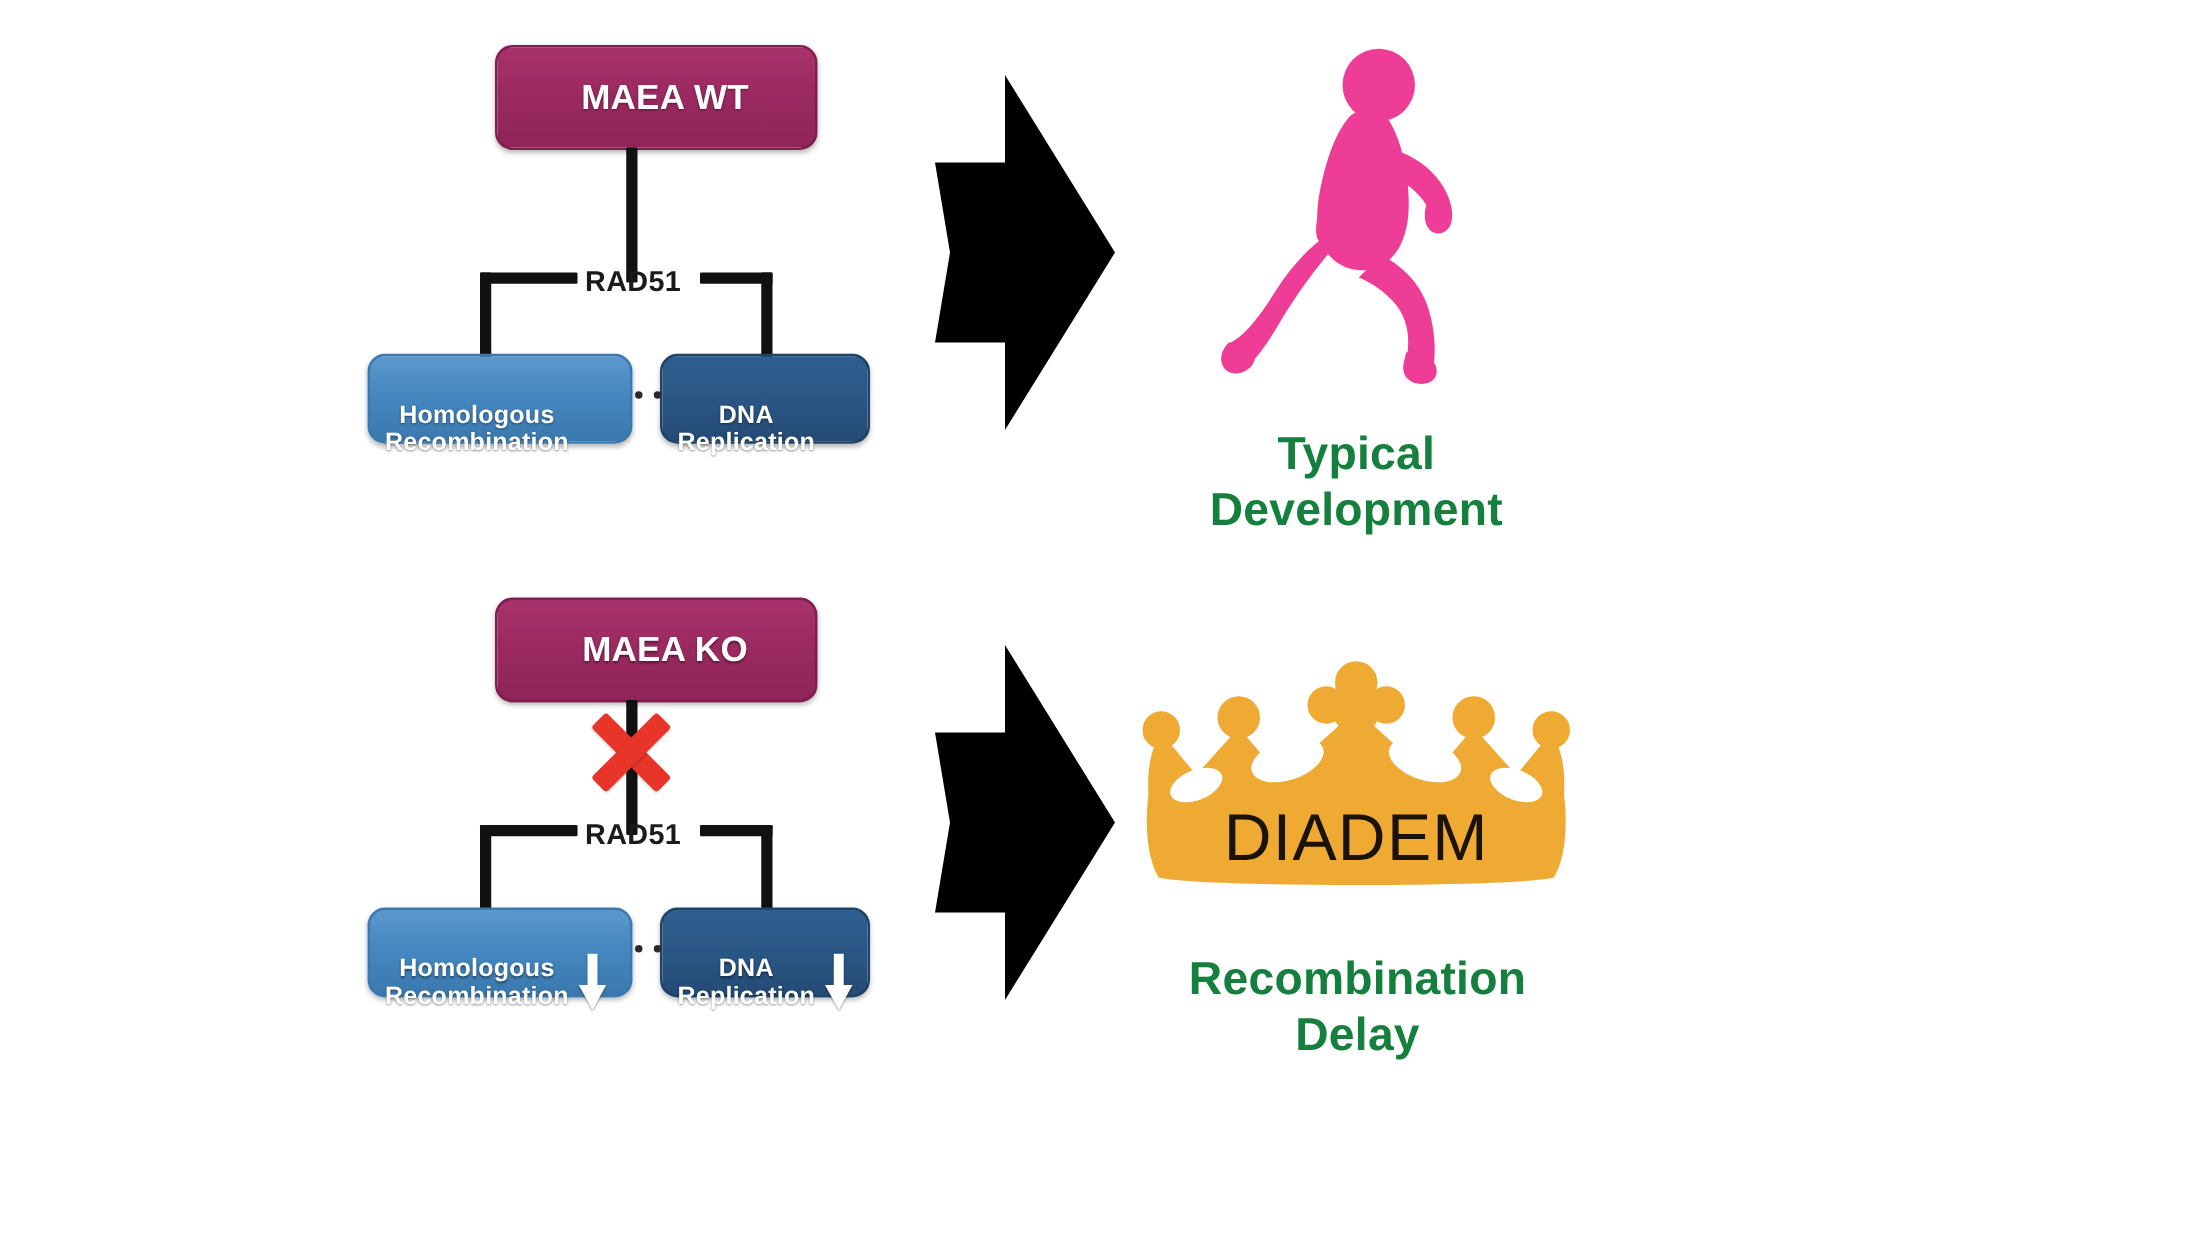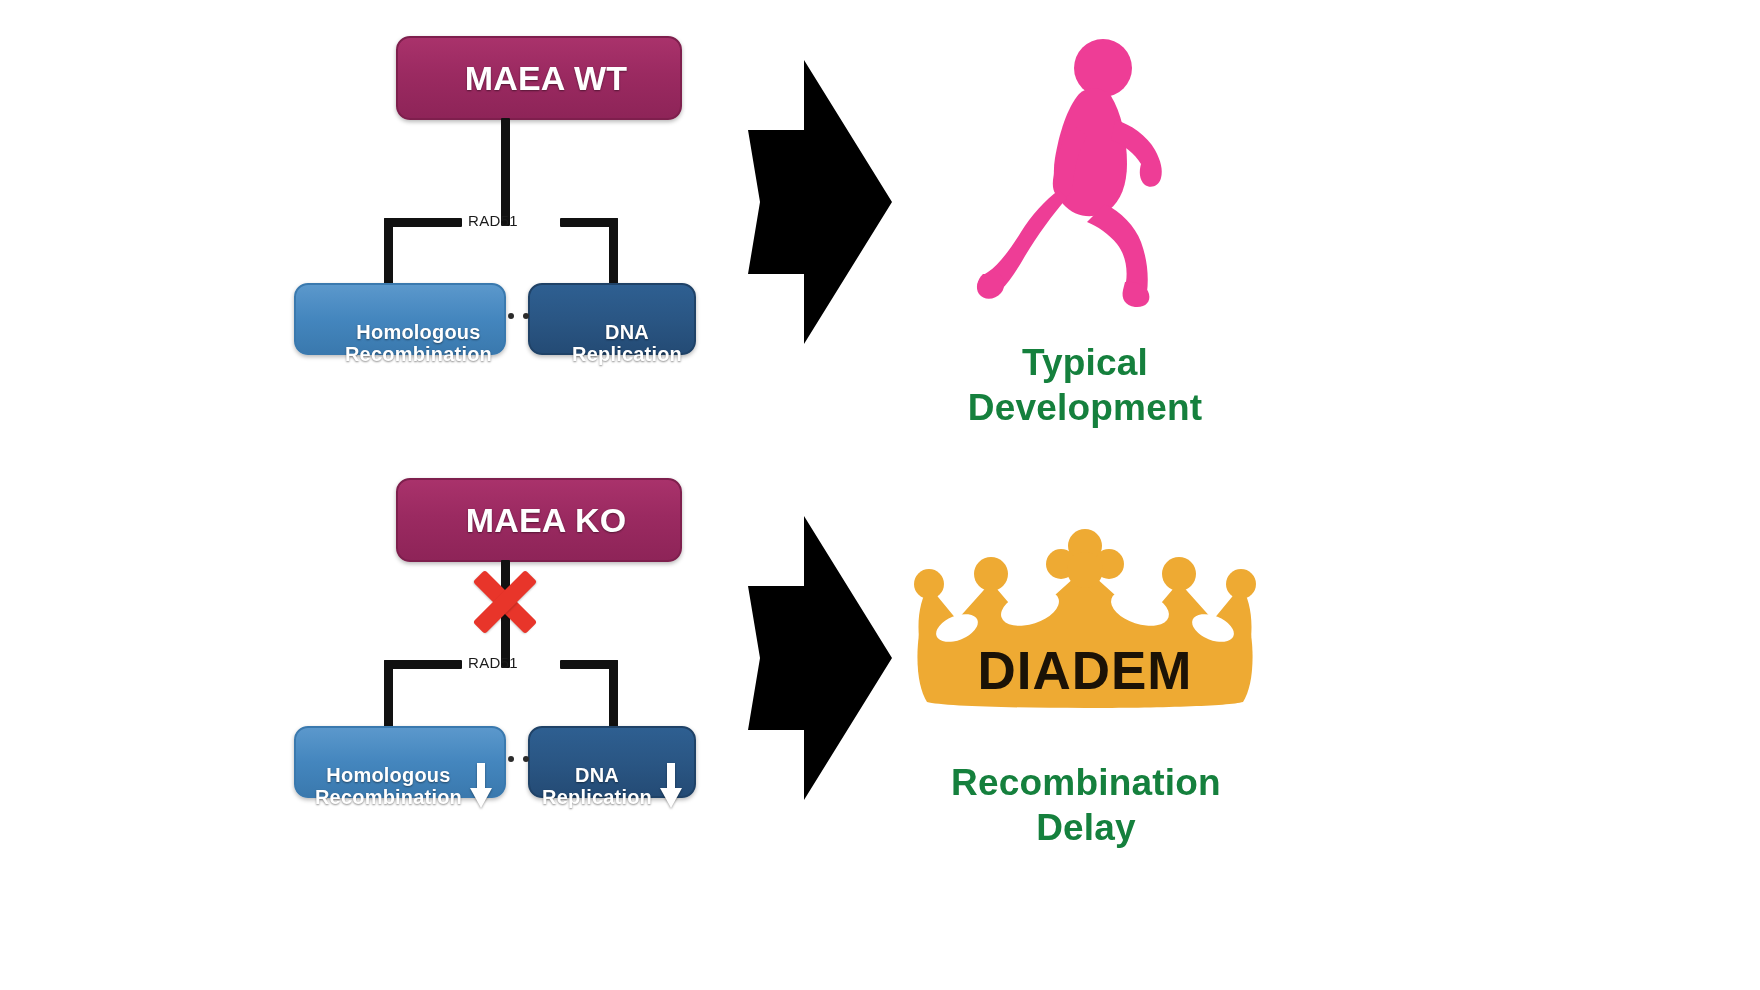--- a/index.html
+++ b/index.html
@@ -27,22 +27,22 @@
     box-sizing:border-box;
   }
   .node .label{
     text-shadow:0 1px 2px rgba(0,0,0,.45);
     line-height:1.12;
     white-space:pre-line;
   }
 
   
   .gene-node{
-    width:286px;height:84px;
-    font-size:34px;
+    width:258px;height:84px;
+    font-size:28px;
     background:linear-gradient(180deg,#a9326b 0%, #9b2a61 45%, #8e2458 100%);
     border:2px solid #7e1f4d;
     padding-left:14px;
   }
 
   
   .proc-node{
     height:72px;
     font-size:20px;
     padding:0 12px;
@@ -51,21 +51,21 @@
     width:212px;
     background:linear-gradient(180deg,#5b98cc 0%, #4486be 50%, #3a79ae 100%);
     border:2px solid #3a79ae;
   }
   .proc-dna{
     width:168px;
     background:linear-gradient(180deg,#2e5f91 0%, #2a5684 50%, #244b75 100%);
     border:2px solid #1f4267;
   }
 
-  .proc-inner{display:flex;align-items:center;justify-content:flex-end;gap:8px;width:100%;margin-top:48px;}
+  .proc-inner{display:flex;align-items:center;justify-content:flex-start;gap:8px;width:100%;margin-top:48px;}
 
   .down-arrow{
     flex:0 0 auto;
     width:22px;height:46px;
     position:relative;
     filter:drop-shadow(0 1px 1px rgba(0,0,0,.4));
   }
   .down-arrow::before{
     content:"";position:absolute;left:7px;top:0;width:8px;height:27px;background:#ffffff;
   }
@@ -74,22 +74,22 @@
     width:0;height:0;border-left:11px solid transparent;border-right:11px solid transparent;
     border-top:20px solid #ffffff;
   }
 
   
   .vline{position:absolute;background:#111111;width:9px;border-radius:1px;}
   .hline{position:absolute;background:#111111;height:9px;border-radius:1px;}
 
   .rad-label{
     position:absolute;
-    font-size:15px;
-    font-weight:400;
+    font-size:23px;
+    font-weight:700;
     color:#1b1b1b;
     letter-spacing:.3px;
   }
 
   .dots{position:absolute;display:flex;gap:9px;}
   .dots i{display:block;width:6px;height:6px;border-radius:50%;background:#2b2b2b;}
 
   
   .red-x{position:absolute;width:74px;height:74px;}
   .red-x span{
@@ -114,21 +114,21 @@
     white-space:pre-line;
     letter-spacing:.2px;
   }
 
   
   .runner{position:absolute;}
   .crown-wrap{position:absolute;}
   .crown-text{
     position:absolute;
     font-size:53px;
-    font-weight:bold;
+    font-weight:normal;
     color:#1b1206;
     letter-spacing:1px;
     text-align:center;
     width:100%;
   }
 </style>
 </head>
 <body>
 
 <div class="canvas">

